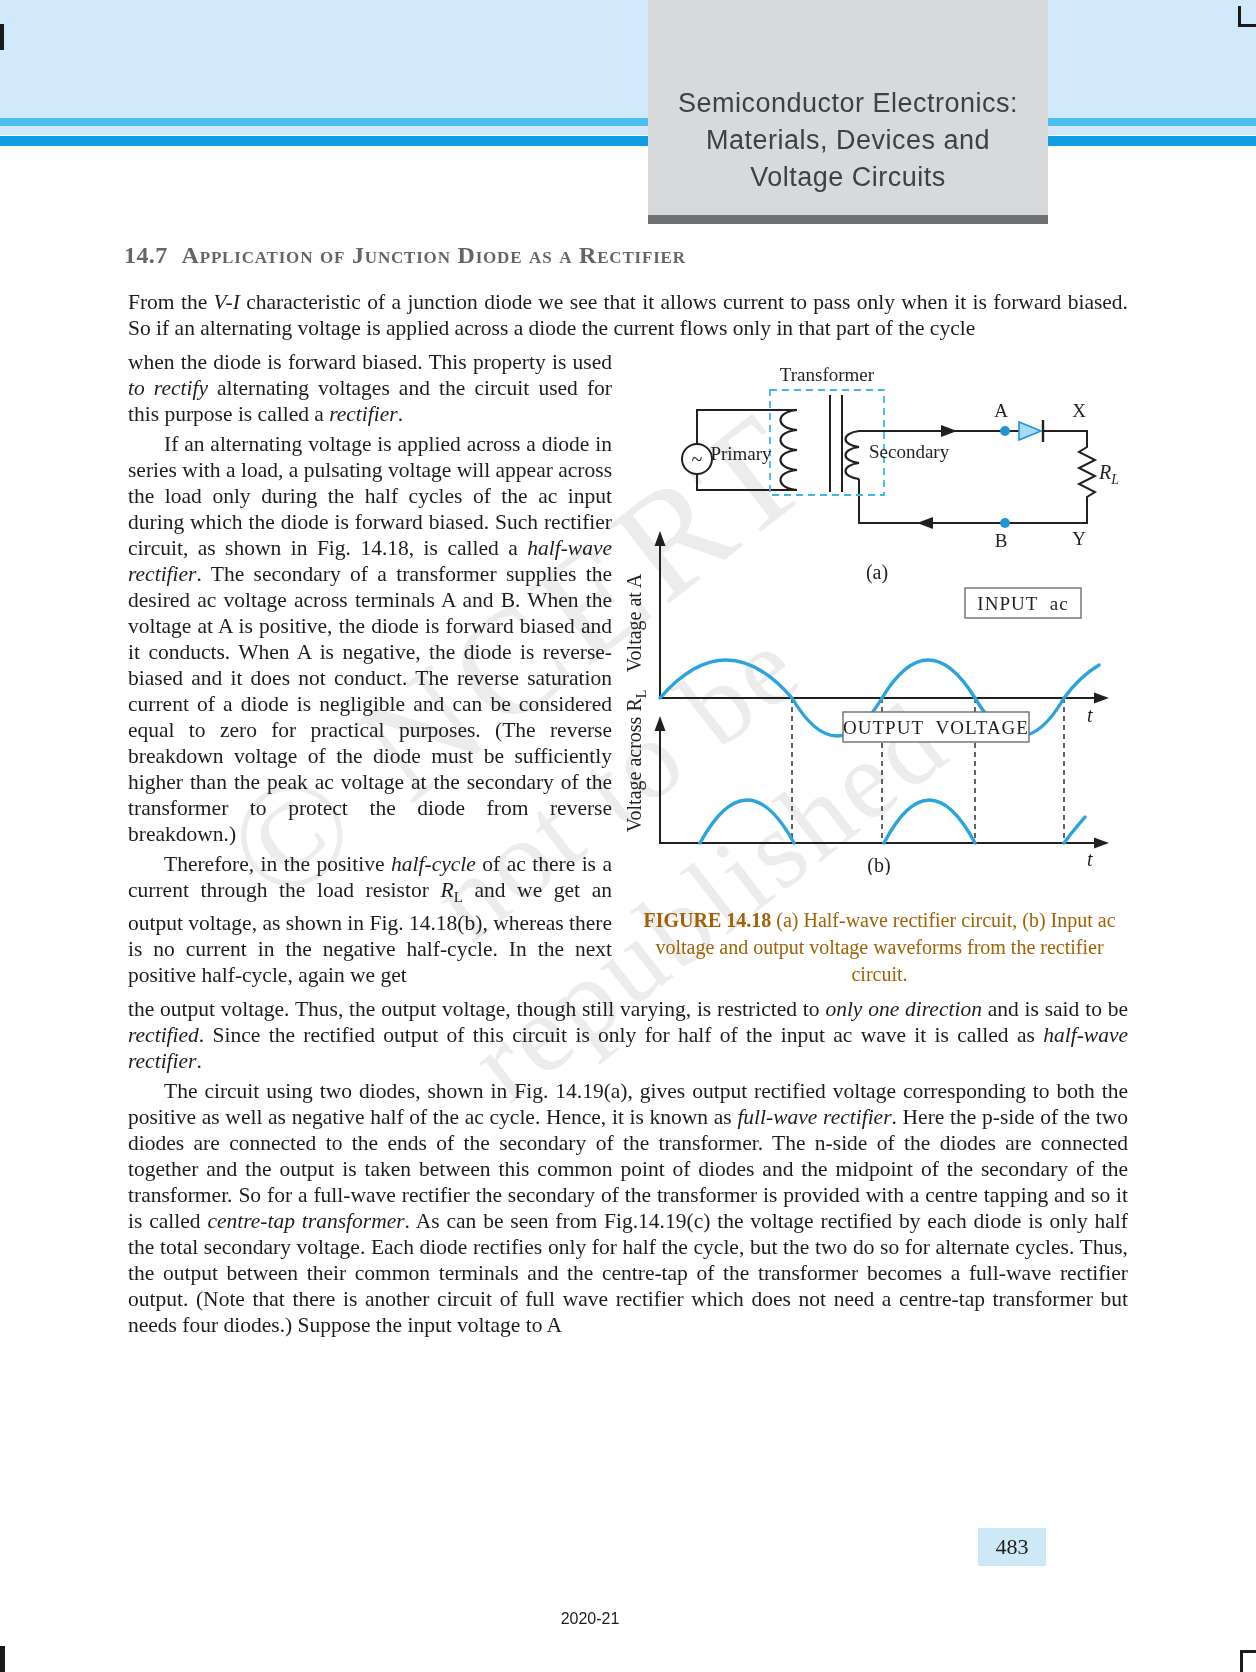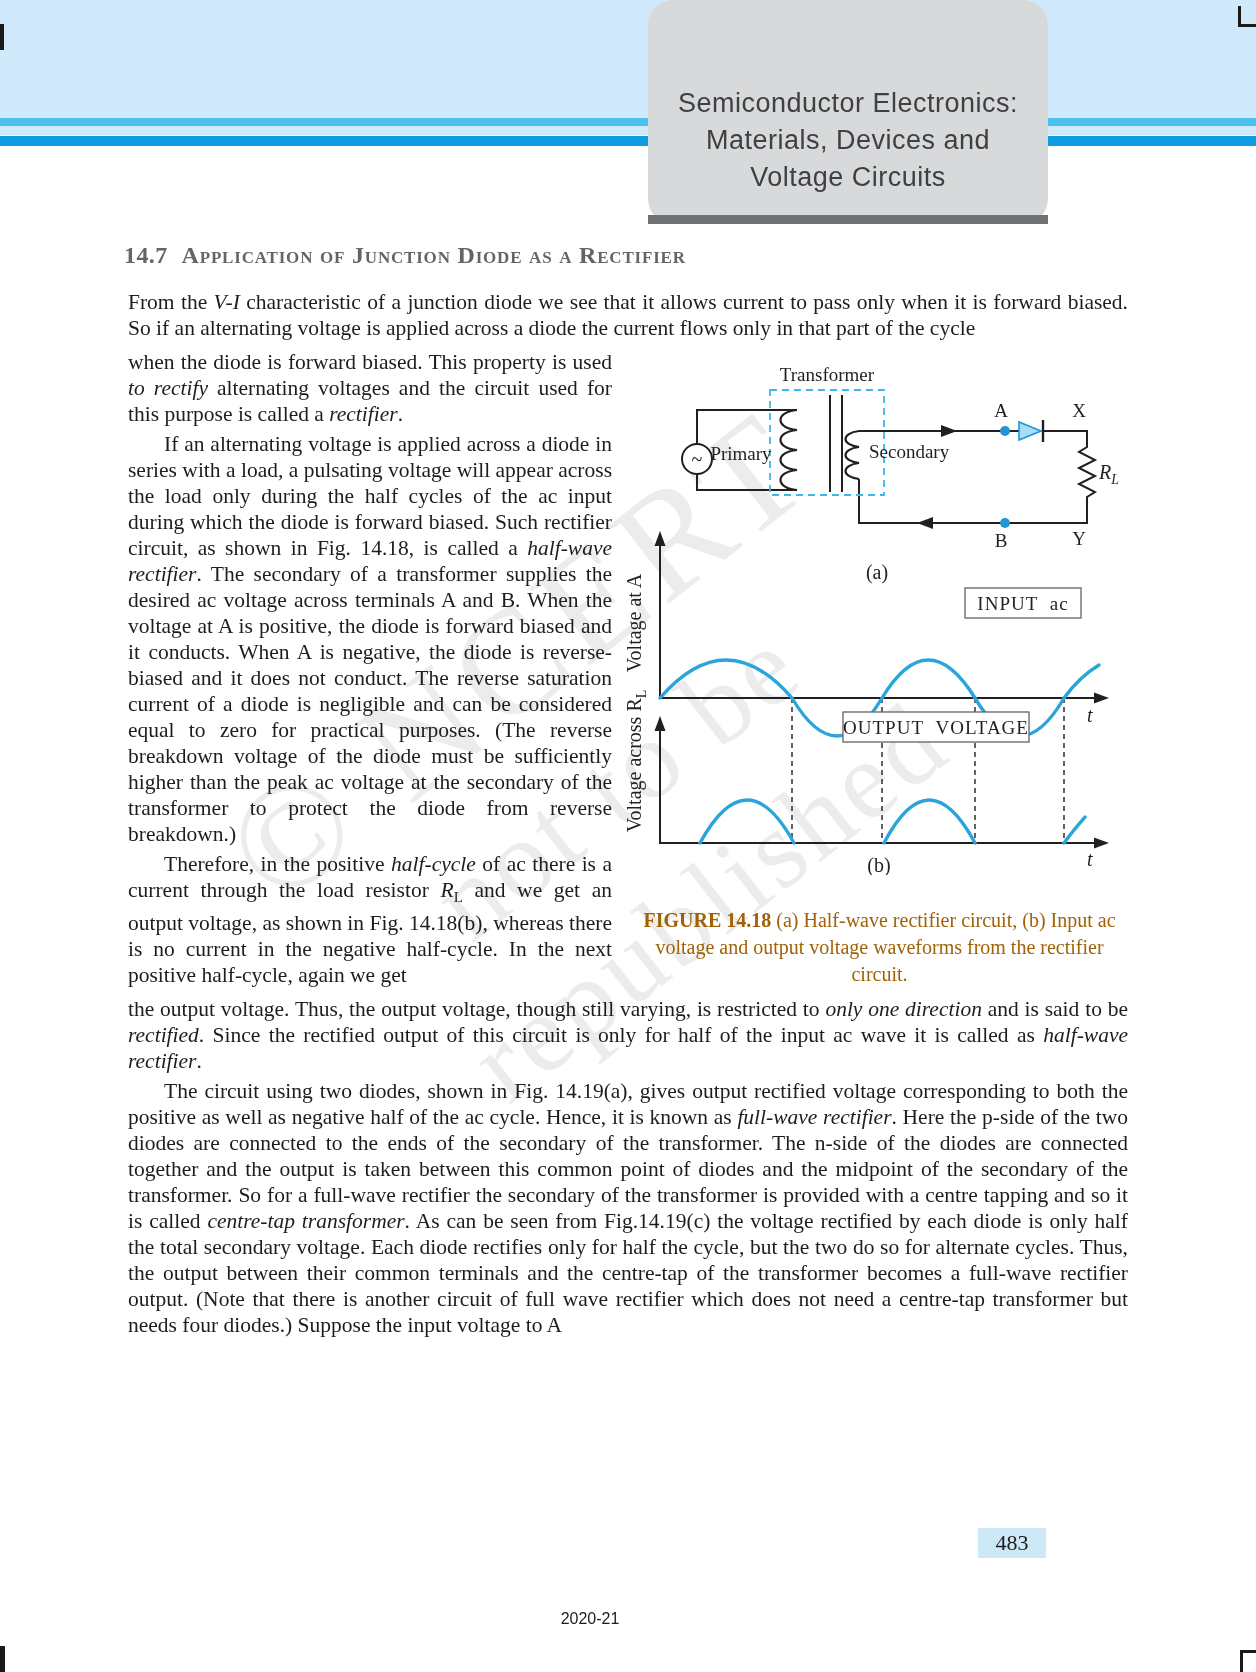--- a/index.html
+++ b/index.html
@@ -3,21 +3,21 @@
 <meta charset="utf-8">
 <style>
   html,body{margin:0;padding:0;background:#888;}
   .page{position:relative;width:1256px;height:1672px;background:#ffffff;overflow:hidden;
         font-family:"Liberation Serif",serif;color:#1f1c1d;}
   
   .band{position:absolute;left:0;top:0;width:1256px;height:135px;background:#d0eafb;}
   .stripe1{position:absolute;left:0;top:118px;width:1256px;height:8px;background:#4cbfee;}
   .stripe2{position:absolute;left:0;top:136px;width:1256px;height:10px;background:#0f9ce0;}
   .chapterbox{position:absolute;left:648px;top:0;width:400px;height:224px;background:#d8d9da;z-index:3;
-      display:flex;flex-direction:column;justify-content:flex-end;align-items:center;padding-bottom:28px;box-sizing:border-box;border-radius:25px;}
+      display:flex;flex-direction:column;justify-content:flex-end;align-items:center;padding-bottom:28px;box-sizing:border-box;}
   .chapterbox .bar{position:absolute;left:0;bottom:0;width:100%;height:9px;background:#6f7173;}
   .chapterbox .line{font-family:"Liberation Sans",sans-serif;font-size:27px;line-height:37px;color:#3f4042;letter-spacing:.5px;text-align:center;}
   
   .tick-tl{position:absolute;left:0;top:24px;width:4px;height:26px;background:#1a1a1a;}
   .tick-bl{position:absolute;left:0;top:1646px;width:5px;height:26px;background:#1a1a1a;}
   .mark-tr{position:absolute;left:1238px;top:6px;width:16px;height:18px;border-left:3px solid #1a1a1a;border-bottom:3px solid #1a1a1a;}
   .mark-br{position:absolute;left:1240px;top:1650px;width:15px;height:20px;border-left:3px solid #1a1a1a;border-top:3px solid #1a1a1a;}
   
   .watermark{position:absolute;left:110px;top:540px;width:1000px;z-index:1;pointer-events:none;
       transform:rotate(-38deg);transform-origin:50% 50%;text-align:center;color:#ececec;}
@@ -30,21 +30,21 @@
   .bodytxt{font-size:21.5px;line-height:26px;text-align:justify;}
   .bodytxt p{margin:4px;}
   .indent{text-indent:36px;}
   .row2{display:flex;align-items:flex-start;}
   .leftcol{width:492px;flex:0 0 492px;}
   .figcol{width:505px;flex:0 0 505px;margin-left:11px;margin-top:20px;}
   .caption{margin:26px auto 0 auto;width:478px;text-align:center;font-size:20px;line-height:27px;color:#a16207;}
   sub{font-size:70%;}
   
   svg text{font-family:"Liberation Serif",serif;fill:#231f20;}
-  .pagenum{position:absolute;left:978px;top:1528px;width:68px;height:30px;background:#cde9f8;z-index:2;
+  .pagenum{position:absolute;left:978px;top:1528px;width:68px;height:38px;background:#cde9f8;z-index:2;
       display:flex;align-items:center;justify-content:center;font-size:22px;}
   .footer{position:absolute;left:0;top:1610px;width:1180px;text-align:center;z-index:2;
       font-family:"Liberation Sans",sans-serif;font-size:16px;color:#1c1c1c;}
 </style>
 </head>
 <body>
 
 <div class="page">
 
   <div class="band"></div>

